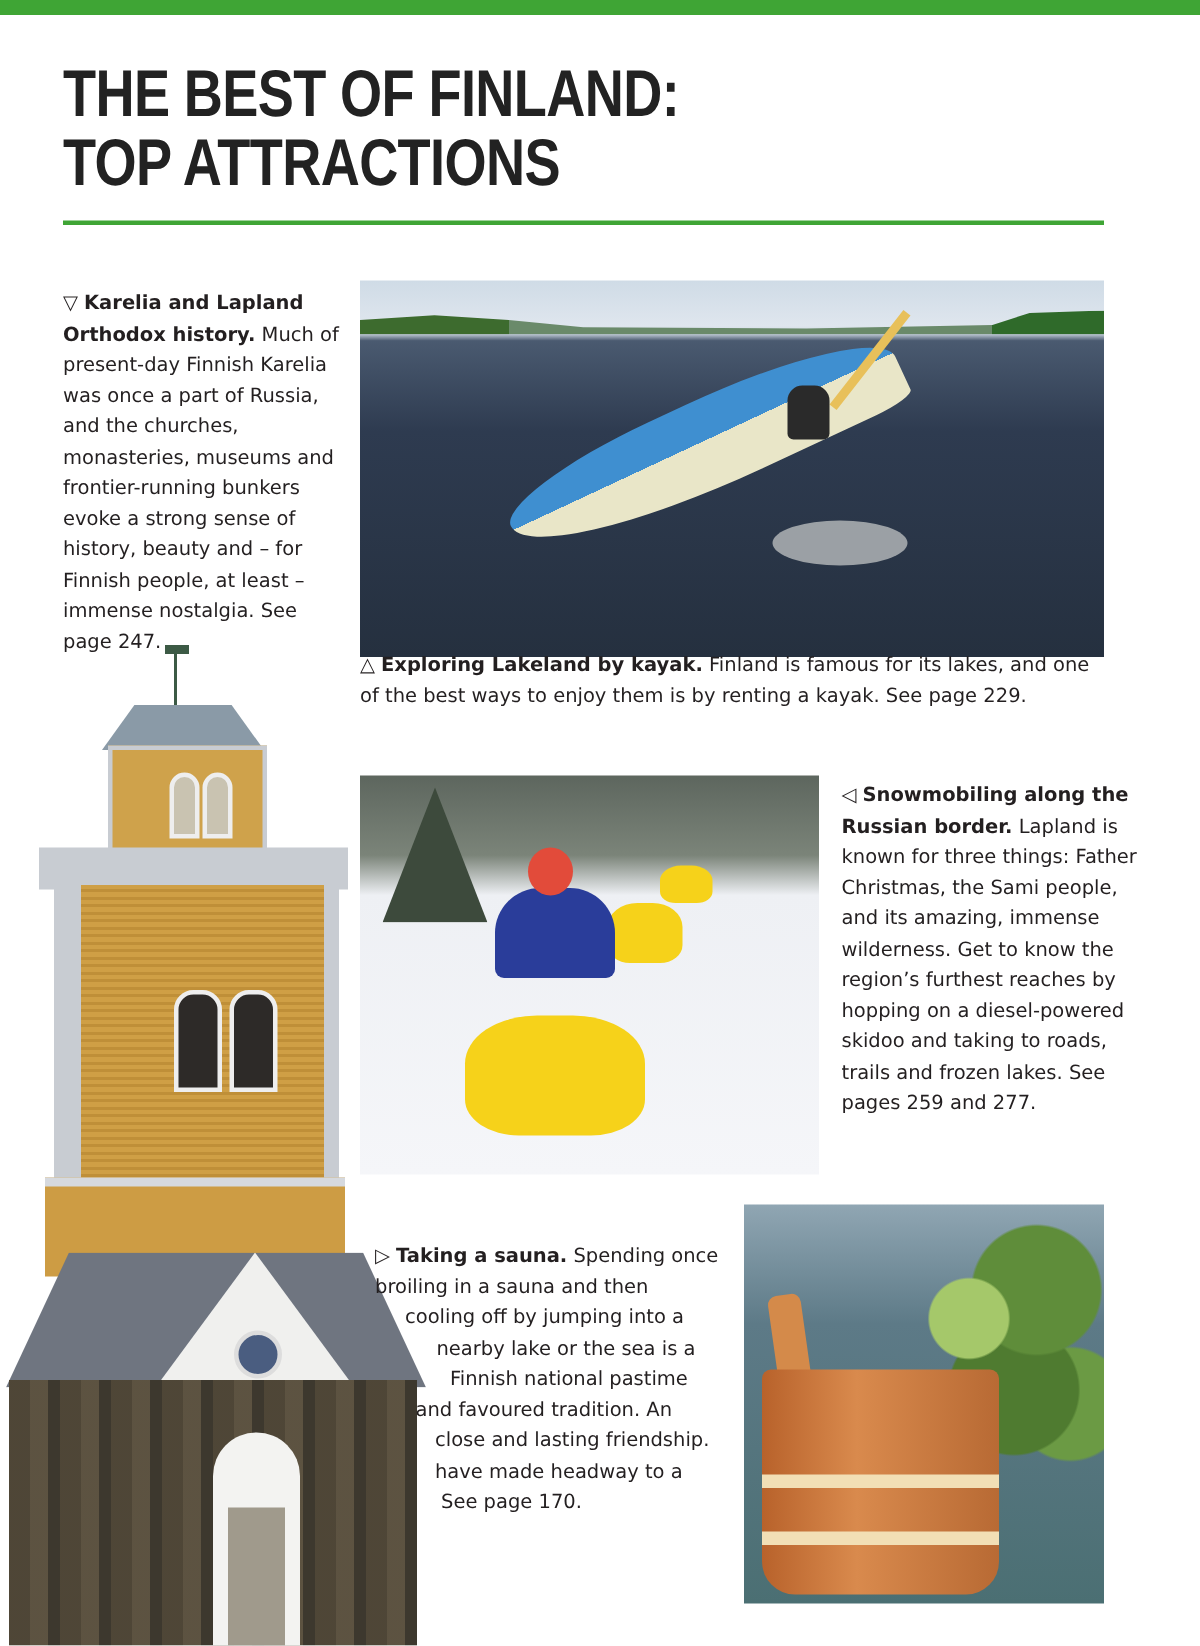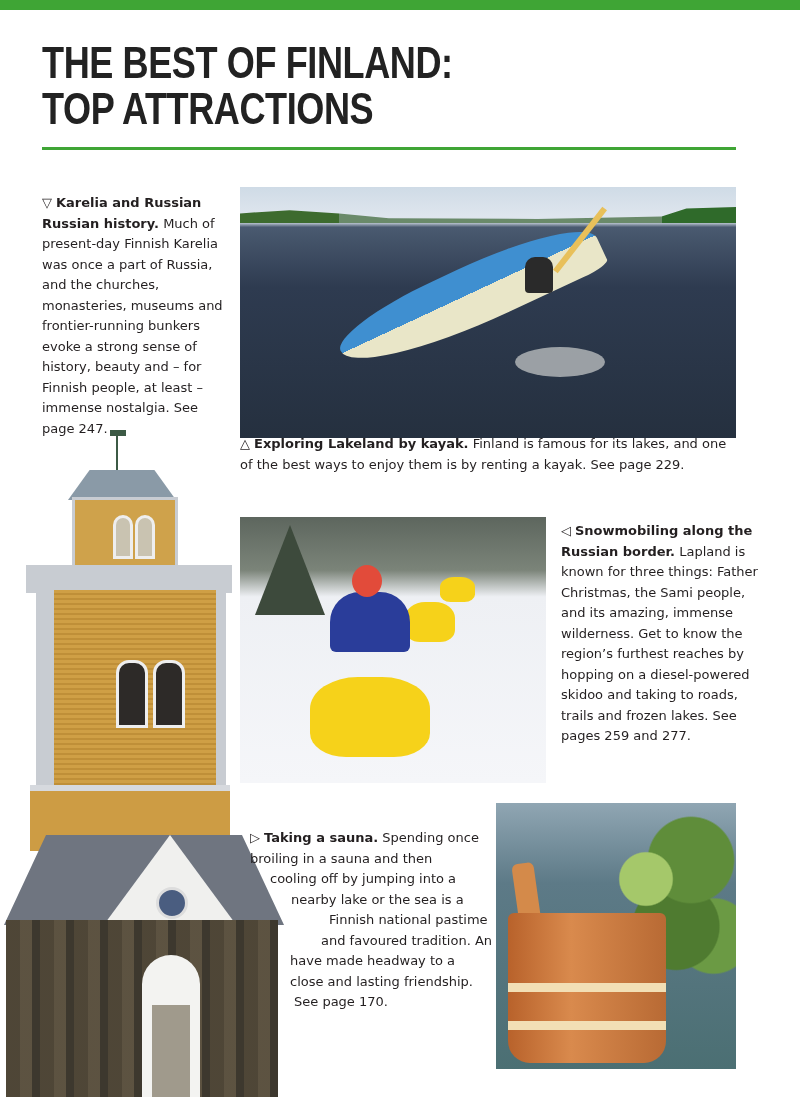--- a/index.html
+++ b/index.html
@@ -84,21 +84,21 @@
 
 <div class="topbar"></div>
 
 <h1 class="title">
   <span>THE BEST OF FINLAND:</span>
   <span>TOP ATTRACTIONS</span>
 </h1>
 <div class="rule"></div>
 
 <div class="cap cap-karelia">
-  <span class="arrow">▽</span><b>Karelia and Russian Russian history.</b>
+  <span class="arrow">▽</span><b>Karelia and Lapland Orthodox history.</b>
   <span>Much of present-day Finnish Karelia was once a part of Russia, and the churches, monasteries, museums and frontier-running bunkers evoke a strong sense of history, beauty and – for Finnish people, at least – immense nostalgia. See page 247.</span>
 </div>
 
 <div class="photo kayak">
   <div class="trees"></div>
   <div class="splash"></div>
   <div class="hull"></div>
   <div class="paddle"></div>
   <div class="paddler"></div>
 </div>
@@ -140,24 +140,24 @@
 <div class="cap cap-snow">
   <span class="arrow">◁</span><b>Snowmobiling along the Russian border.</b>
   <span>Lapland is known for three things: Father Christmas, the Sami people, and its amazing, immense wilderness. Get to know the region’s furthest reaches by hopping on a diesel-powered skidoo and taking to roads, trails and frozen lakes. See pages 259 and 277.</span>
 </div>
 
 <div class="cap cap-sauna">
   <span class="ln"><span class="arrow">▷</span><b>Taking a sauna.</b> <span>Spending once</span></span>
   <span class="ln" style="margin-left:0px">broiling in a sauna and then</span>
   <span class="ln" style="margin-left:20px">cooling off by jumping into a</span>
   <span class="ln" style="margin-left:41px">nearby lake or the sea is a</span>
-  <span class="ln" style="margin-left:79px">Finnish national pastime</span>
-  <span class="ln" style="margin-left:71px">and favoured tradition. An</span>
+  <span class="ln" style="margin-left:50px">Finnish national pastime</span>
+  <span class="ln" style="margin-left:27px">and favoured tradition. An</span>
+  <span class="ln" style="margin-left:40px">close and lasting friendship.</span>
   <span class="ln" style="margin-left:40px">have made headway to a</span>
-  <span class="ln" style="margin-left:40px">close and lasting friendship.</span>
   <span class="ln" style="margin-left:44px">See page 170.</span>
 </div>
 
 <div class="photo sauna">
   <div class="leaves"></div>
   <div class="handle"></div>
   <div class="bucket">
     <div class="band" style="top:70px"></div>
     <div class="band" style="top:108px"></div>
   </div>

